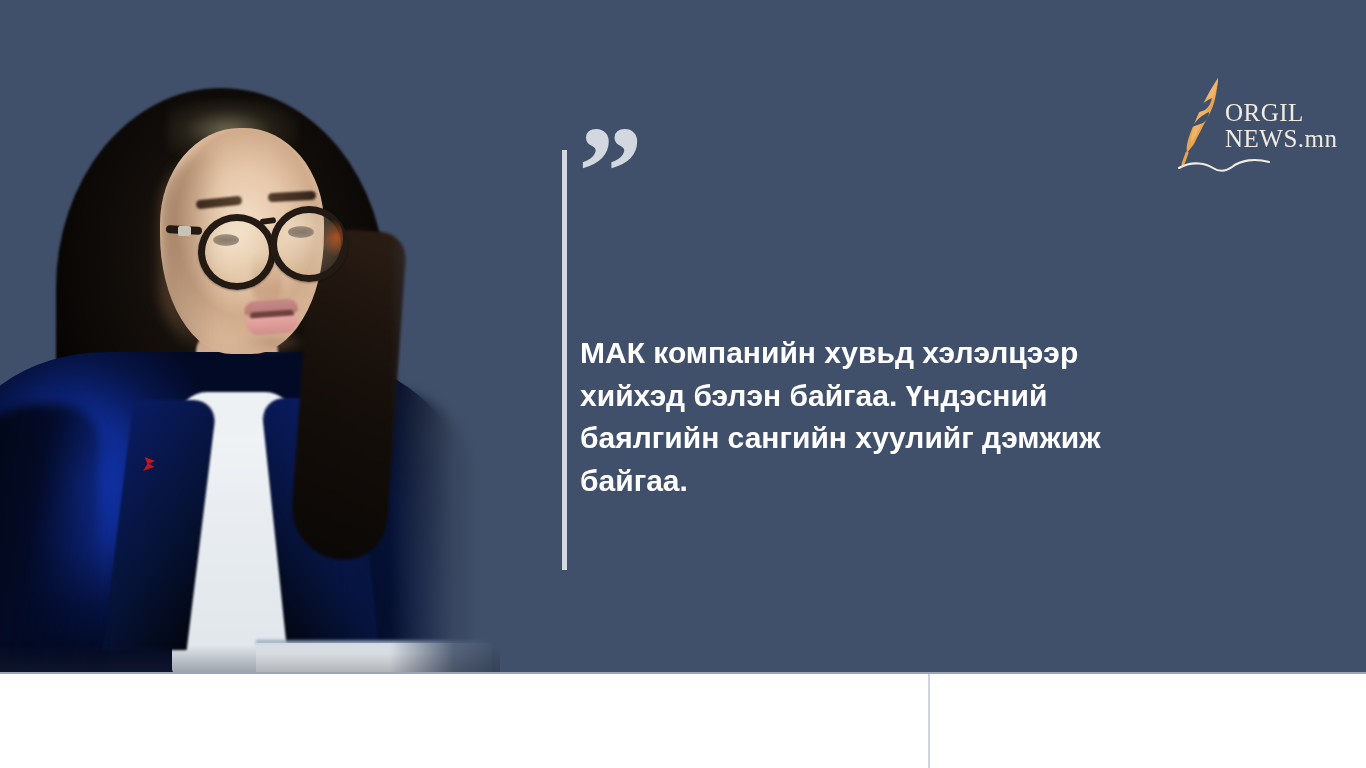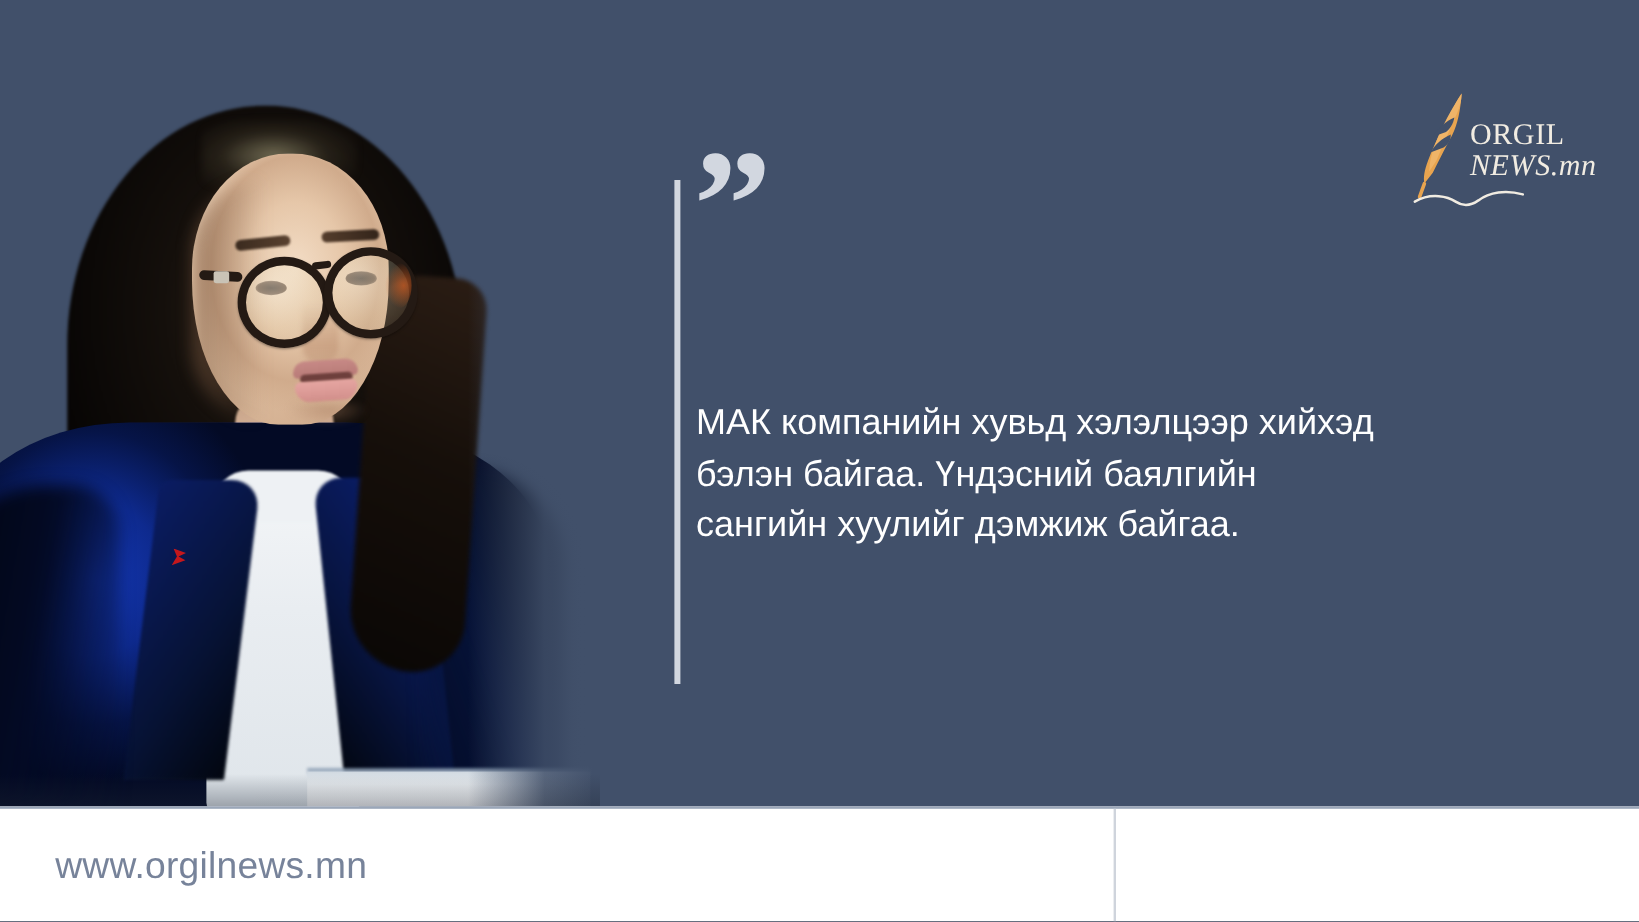--- a/index.html
+++ b/index.html
@@ -411,21 +411,21 @@
     letter-spacing: 0.3px;
     white-space: nowrap;
   }
   .quote-body {
     position: absolute;
     left: 580px;
     top: 332px;
     width: 578px;
     font-size: 30px;
     line-height: 1.42;
-    font-weight: 400;
+    font-weight: 700;
     color: #ffffff;
   }
 
   
   .logo {
     position: absolute;
     left: 1163px;
     top: 72px;
     width: 152px;
     height: 104px;
@@ -435,21 +435,21 @@
     position: absolute;
     left: 52px;
     top: 28px;
     font-family: "Liberation Serif", serif;
     color: #f1ece2;
     font-size: 25px;
     line-height: 1.04;
     letter-spacing: 0.5px;
     margin-left: 10px;
   }
-  .logo-text .l2 { display: block; font-style: italic; }
+  .logo-text .l2 { display: block; }
 
   
   .footer {
     position: absolute;
     left: 0;
     top: 672px;
     width: 1366px;
     height: 96px;
     background: #ffffff;
     border-top: 2px solid #9aa6b8;
@@ -527,17 +527,16 @@
       <path d="M24 81 L20 92" stroke="#e8a44f" stroke-width="3" fill="none" stroke-linecap="round"></path>
       <path d="M16 96 C30 88 44 92 50 96 C56 100 62 100 69 95 C78 88 92 86 106 90" stroke="#f1ece2" stroke-width="2.1" fill="none" stroke-linecap="round"></path>
     </svg>
     <div class="logo-text">
       <span class="l1">ORGIL</span>
       <span class="l2">NEWS.mn</span>
     </div>
   </div>
 
   <div class="footer">
-    <div class="footer-url">www.orgilnews.mn</div>
     <div class="footer-divider"></div>
   </div>
 
 </div>
 
 </body></html>

